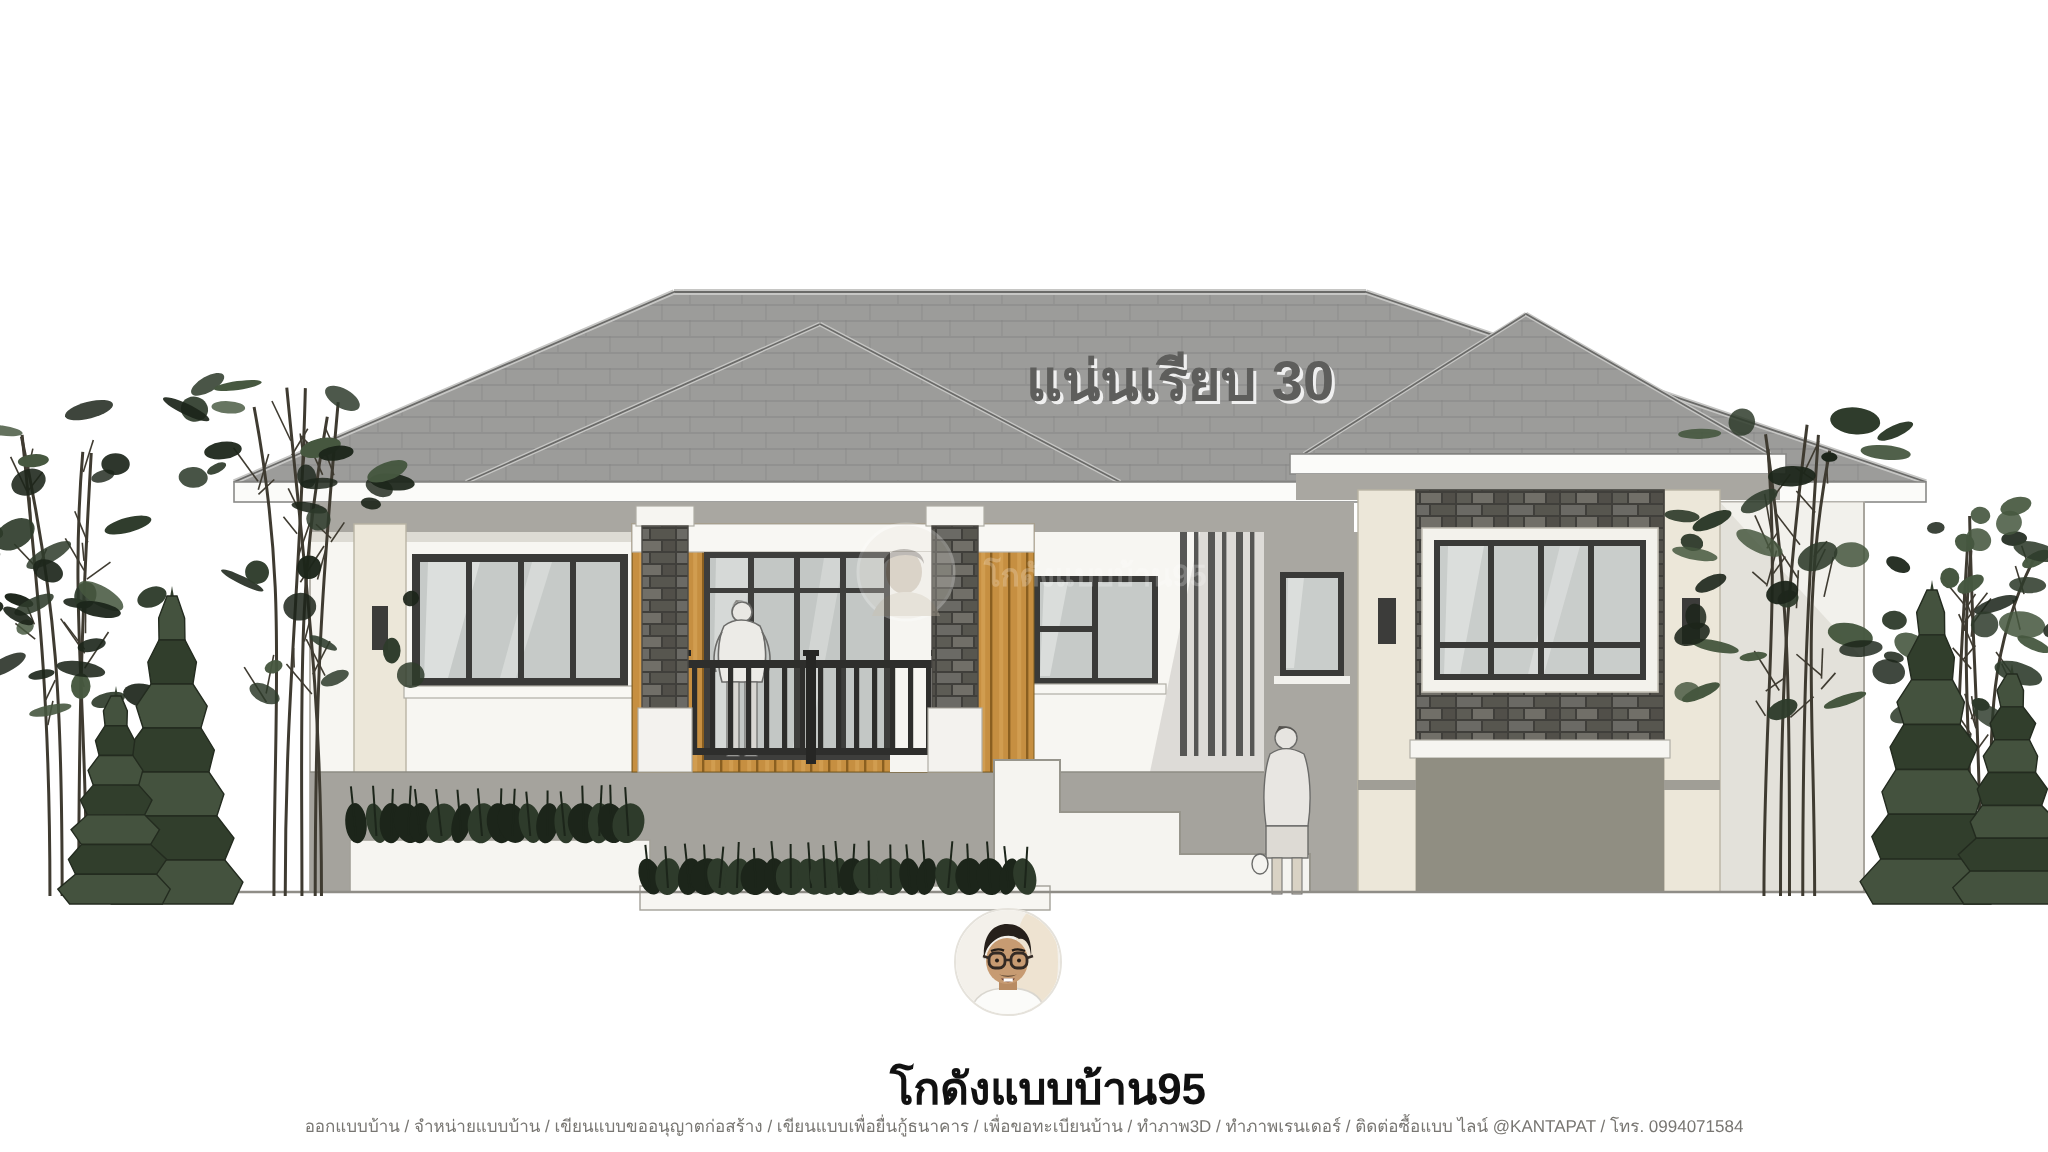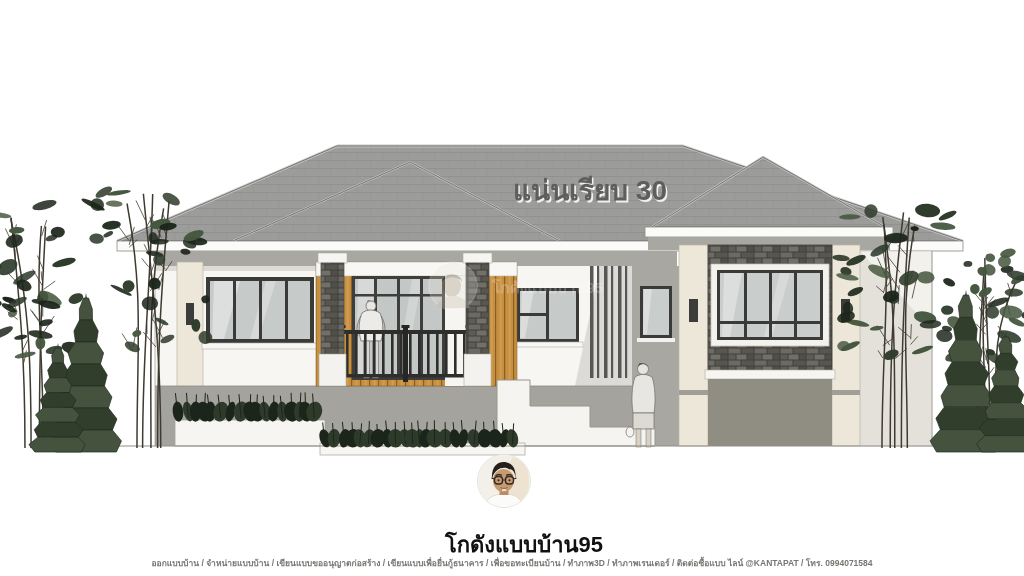--- a/index.html
+++ b/index.html
@@ -3,21 +3,21 @@
 <meta charset="utf-8">
 <style>
   html,body{margin:0;padding:0;background:#ffffff;}
   .stage{position:relative;width:1024px;height:576px;background:#ffffff;overflow:hidden;
          font-family:"Liberation Sans","DejaVu Sans",sans-serif;}
   #scene{position:absolute;left:0;top:0;}
   .avatar-wrap{position:absolute;left:477px;top:454px;width:54px;height:54px;}
   .brand-name{position:absolute;left:24px;right:0;top:527px;text-align:center;
               font-size:22px;font-weight:bold;color:#111;}
   .services-line{position:absolute;left:0;right:0;top:556px;text-align:center;
-                 font-size:8.5px;color:#787672;letter-spacing:0;font-weight:bold;}
+                 font-size:8.5px;color:#787672;letter-spacing:0;}
 </style>
 </head>
 <body>
 
 <div class="stage">
 
 <svg id="scene" width="1024" height="576" viewBox="0 0 1024 576">
   <defs>
     <pattern id="shingle" width="26" height="16" patternUnits="userSpaceOnUse">
       <path d="M0 0.5H26M0 8.5H26" stroke="#7f7f7d" stroke-opacity="0.5" stroke-width="0.8" fill="none"></path>

